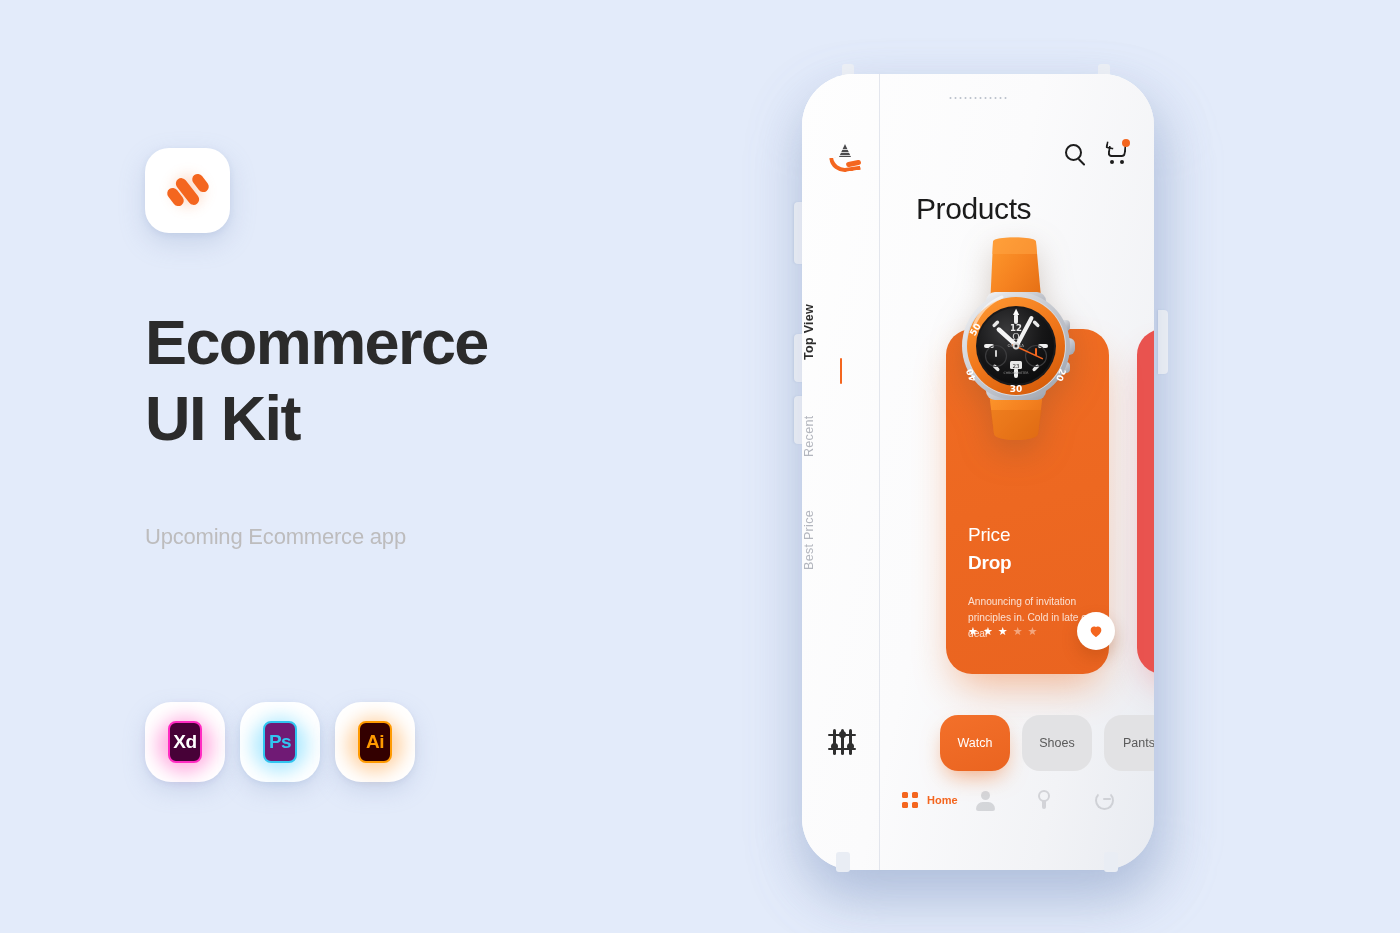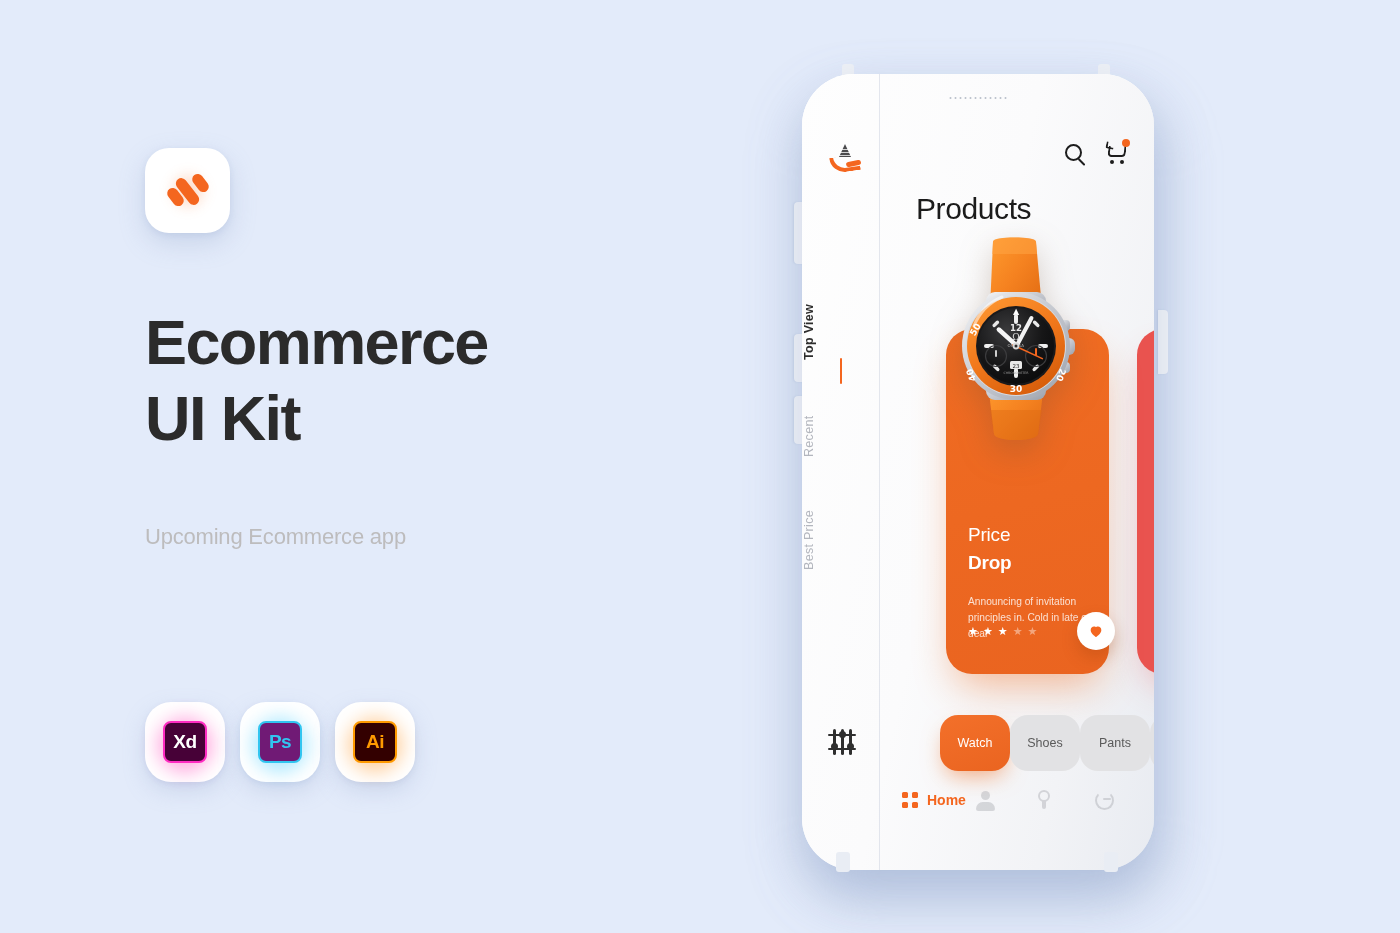--- a/index.html
+++ b/index.html
@@ -71,21 +71,21 @@
   }
   .app-tile .tile-glow {
     position:absolute; left:50%; top:54%; transform:translate(-50%,-50%);
     width:56px; height:56px; border-radius:50%; filter:blur(9px);
   }
   .app-tile[data-app="xd"] .tile-glow { background:rgba(255,46,175,.38); }
   .app-tile[data-app="ps"] .tile-glow { background:rgba(49,200,255,.38); }
   .app-tile[data-app="ai"] .tile-glow { background:rgba(255,150,40,.42); }
 
   .app-badge {
-    position:relative; width:44px; height:42px; border-radius:8px;
+    position:relative; width:34px; height:42px; border-radius:8px;
     display:flex; align-items:center; justify-content:center;
     font-size:19px; font-weight:bold; letter-spacing:-0.5px;
   }
   .app-badge.xd { background:#470137; border:2.5px solid #ff2bc2; color:#ffffff; }
   .app-badge.ps { background:#701a75; border:2.5px solid #31c5f0; color:#31c5f0; }
   .app-badge.ai { background:#330000; border:2.5px solid #ff9a00; color:#ff9a00; }
 
   
   #phone-wrap {
     position:absolute; left:786px; top:62px; width:388px; height:810px;
@@ -277,21 +277,21 @@
     width:38px; height:38px; border-radius:50%; background:#ffffff;
     display:flex; align-items:center; justify-content:center;
     box-shadow:0 8px 16px rgba(150,60,10,.28);
     margin-right:-22px;
   }
   #favorite-button .heart { width:16px; height:16px; fill:#f4661f; }
 
   
   #category-row {
     position:absolute; left:100px; top:640px; right:0; height:58px;
-    display:flex; align-items:center; padding-left:38px;
+    display:flex; align-items:center; gap:12px;padding-left:38px;
   }
   .chip {
     height:56px; min-width:70px; padding:0 16px; border-radius:18px;
     display:flex; align-items:center; justify-content:center;
     font-size:12.5px; color:#5a5a5a; background:#e2e2e4; font-weight:500;
     flex:0 0 auto;
   }
   .chip.active {
     background:linear-gradient(160deg,#f3702a 0%,#ea6420 100%); color:#ffffff;
     box-shadow:0 10px 22px -6px rgba(240,110,35,.58);
@@ -299,21 +299,21 @@
 
   
   #bottom-nav {
     position:absolute; left:78px; right:0; bottom:44px; height:52px;
     display:flex; align-items:center; padding-left:22px; gap:0;
   }
   .nav-item { display:flex; align-items:center; gap:9px; flex:1; }
   .nav-item.home { flex:1.25; }
   #nav-grid-icon { display:grid; grid-template-columns:repeat(2,6px); gap:4px; }
   #nav-grid-icon i { width:6px; height:6px; background:#f4661f; border-radius:1.5px; display:block; }
-  #nav-home-label { font-size:14px; color:#f4661f; font-weight:600; }
+  #nav-home-label { font-size:11px; color:#f4661f; font-weight:600; }
 
   .nav-glyph { opacity:.30; }
   .person-glyph { position:relative; width:18px; height:19px; }
   .person-glyph .head { position:absolute; left:5px; top:0; width:9px; height:9px; border-radius:50%; background:#8b8d94; }
   .person-glyph .body { position:absolute; left:0px; top:11px; width:19px; height:9px; border-radius:9px 9px 3px 3px; background:#8b8d94; }
 
   .pin-glyph { position:relative; width:18px; height:20px; }
   .pin-glyph .ring { position:absolute; left:3px; top:0; width:12px; height:12px; border:2.4px solid #8b8d94; border-radius:50%; }
   .pin-glyph .stem { position:absolute; left:7px; top:10px; width:4px; height:9px; background:#8b8d94; border-radius:0 0 3px 3px; }
 

